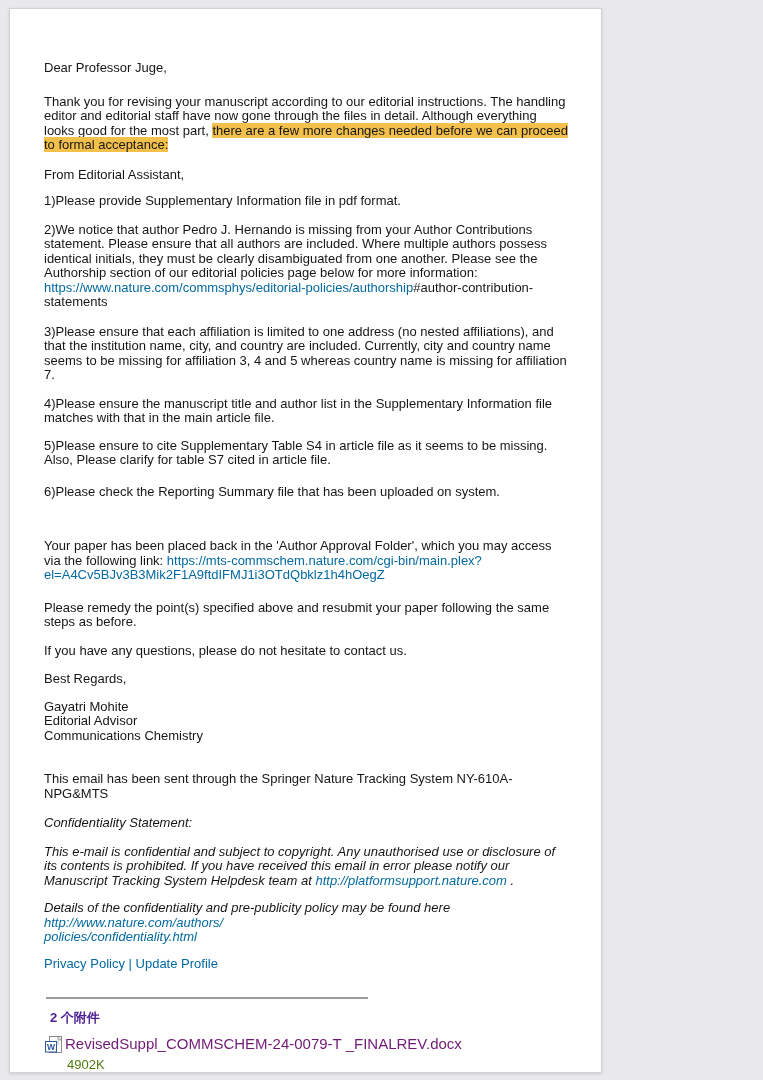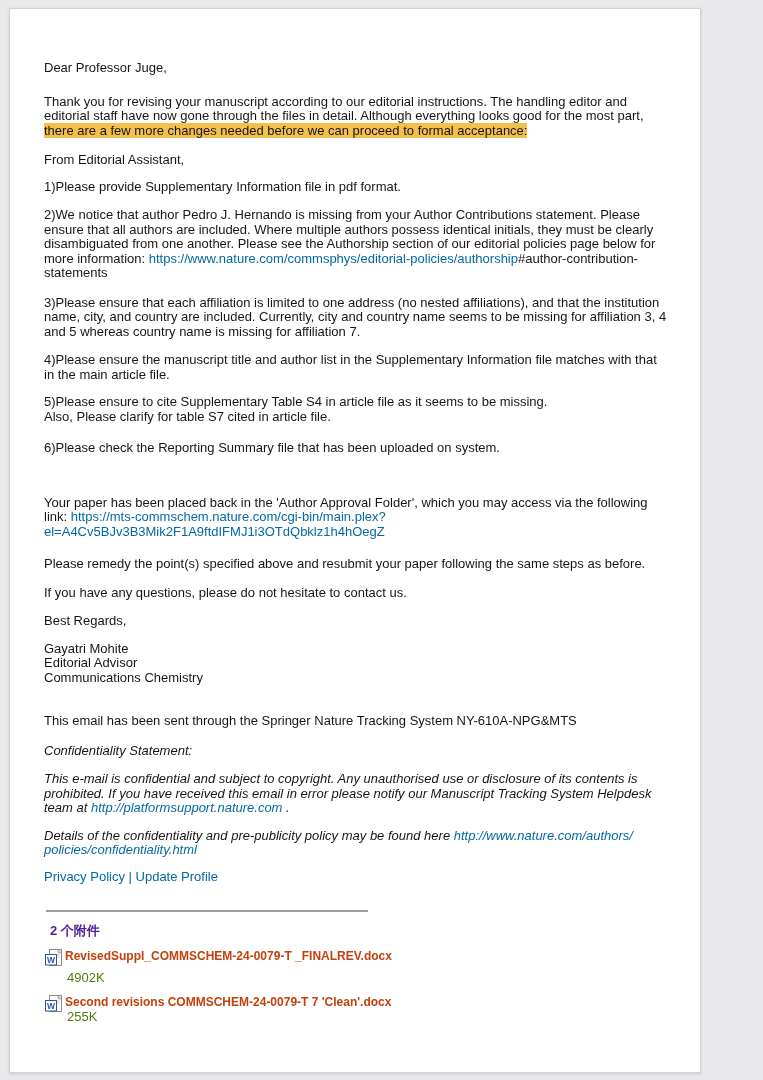--- a/index.html
+++ b/index.html
@@ -4,39 +4,39 @@
 <style>
   html,body{margin:0;padding:0;}
   body{
     width:763px;height:1080px;
     background:#e9e9eb;
     font-family:"Liberation Sans", sans-serif;
     position:relative;
     overflow:hidden;
   }
   .card{
-    position:absolute;left:9px;top:8px;width:692px;height:1065px;
+    position:absolute;left:9px;top:8px;width:593px;height:1065px;
     background:#ffffff;border:1px solid #d2d2d6;
     box-shadow:0 1px 3px rgba(0,0,0,.13);
     box-sizing:border-box;
     padding:52px 32px 0 34px;
   }
   .bt{font-size:13px;line-height:14.5px;color:#161616;}
   .p{margin:0 0 15px;}
   .mb12{margin-bottom:12px}.mb13{margin-bottom:13px}.mb14{margin-bottom:14px}
   .mb17{margin-bottom:17px}.mb18{margin-bottom:18px}.mb19{margin-bottom:19px}.mb28{margin-bottom:40px}.mb29{margin-bottom:29px}
   a, .link{color:#0369a1;text-decoration:none;cursor:pointer;}
   .hl{background:#f3c04b;}
   .italic{font-style:italic;}
   .line{display:block;}
   .divider{height:2px;width:322px;background:#9c9c9c;margin:26px 0 10px 2px;border:none;}
   .att-header{font-size:13px;font-weight:bold;color:#4c1d95;margin:0 0 9px 6px;}
   .att-item{display:flex;align-items:flex-start;margin:0 0 9px 1px;cursor:pointer;}
   .att-icon{width:18px;height:18px;margin-right:2px;flex:0 0 auto;}
-  .att-name{font-size:12px;line-height:15px;font-weight:bold;color:#c2410c;}
+  .att-name{font-size:15px;line-height:15px;font-weight:normal;color:#701a75;}
   .att-size{font-size:13px;line-height:14.5px;color:#4d7c0f;margin-left:2px;}
   .att-size.spaced{margin-top:7px;}
 </style>
 </head>
 <body>
 
 <div class="card">
 
   <div class="bt p mb19">Dear Professor Juge,</div>
 

